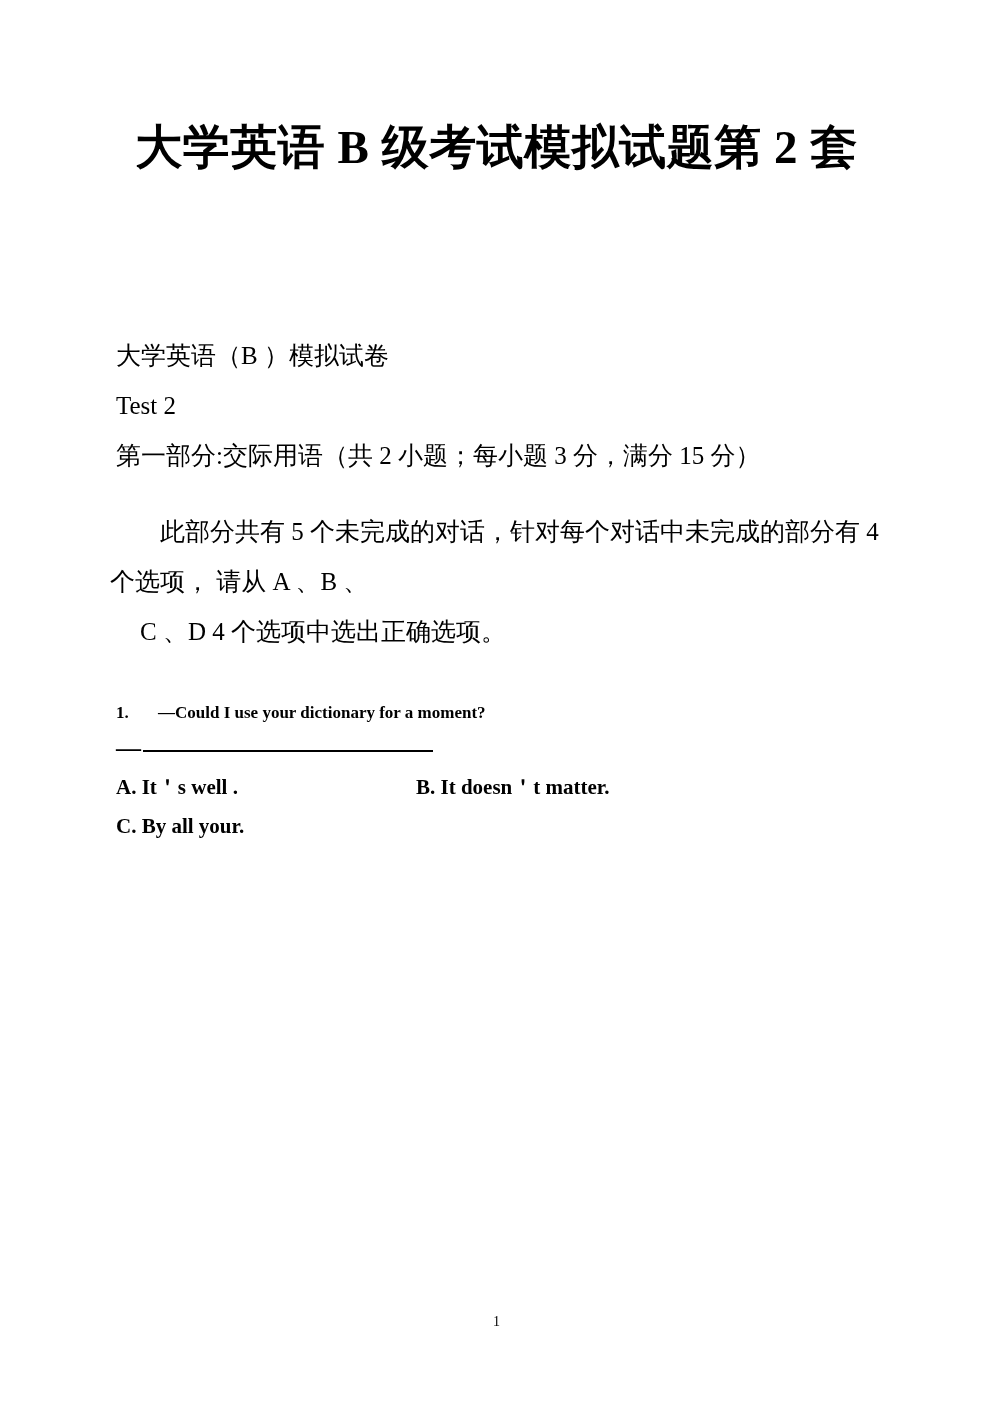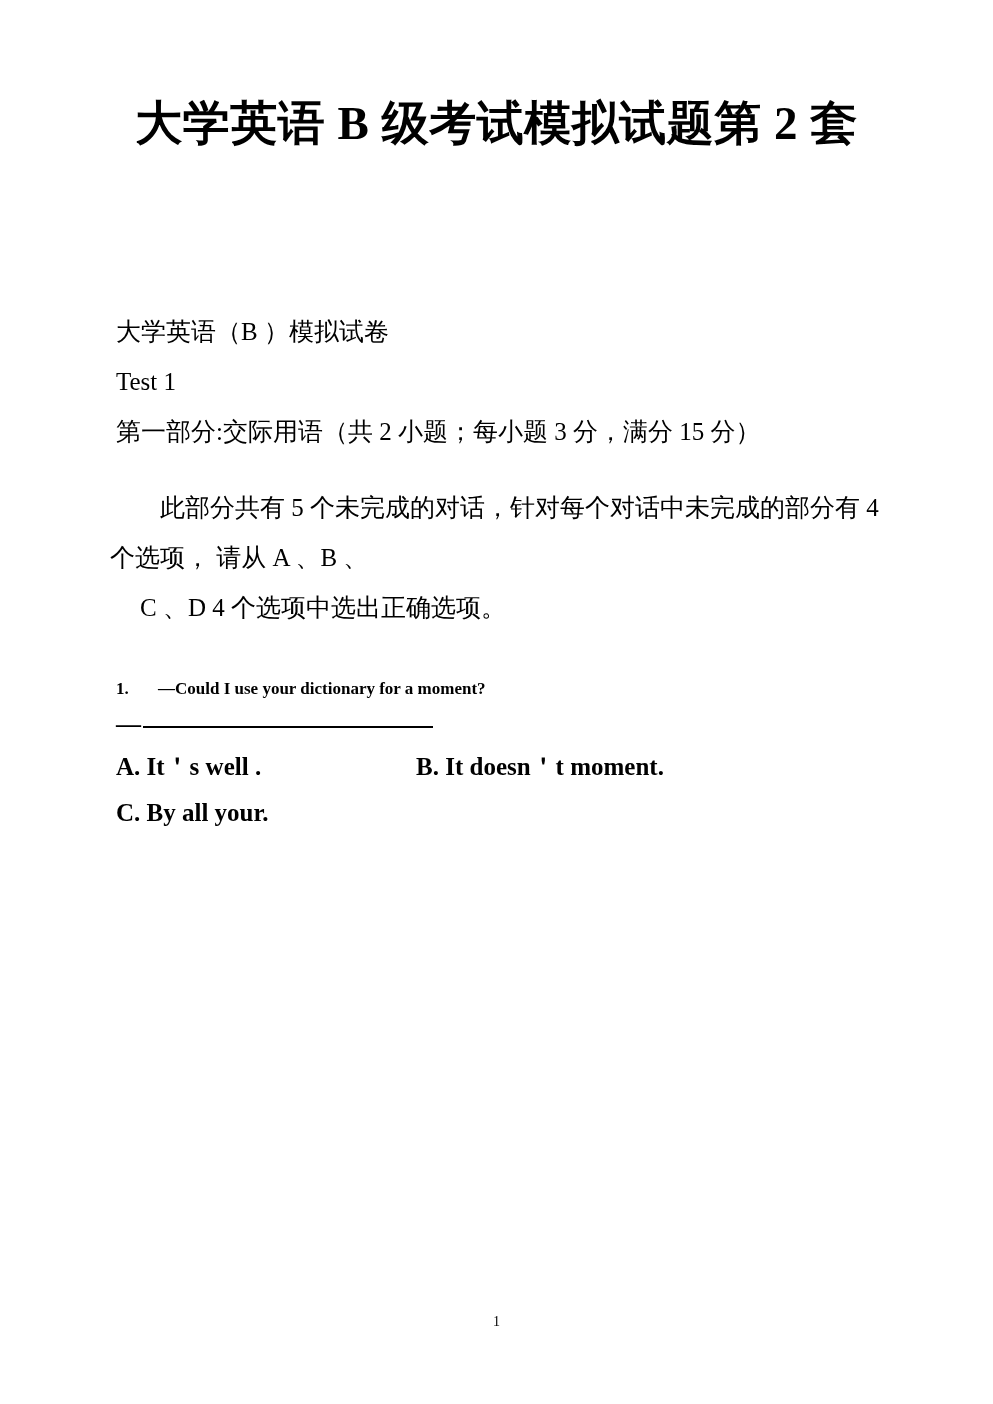--- a/index.html
+++ b/index.html
@@ -17,21 +17,21 @@
   }
   .page {
     width: 993px;
     height: 1404px;
     box-sizing: border-box;
     padding: 0 110px;
     position: relative;
   }
   .doc-title {
     margin: 0;
-    padding-top: 92px;
+    padding-top: 116px;
     text-align: center;
     font-size: 47px;
     font-weight: bold;
     line-height: 1.33;
     letter-spacing: 0.5px;
   }
   .spacer-after-title {
     height: 112px;
   }
   .para {
@@ -67,21 +67,21 @@
     white-space: nowrap;
   }
   .blank-rule {
     display: inline-block;
     width: 290px;
     border-bottom: 2px solid #000;
     vertical-align: 4px;
     margin-left: 2px;
   }
   .options-row {
-    font-size: 25px;
+    font-size: 21px;
     font-weight: bold;
     line-height: 1.85;
     padding-left: 6px;
     display: flex;
   }
   .opt-a { width: 300px; flex: none; }
   .opt-b { flex: none; }
   .page-number {
     position: absolute;
     bottom: 74px;
@@ -101,21 +101,21 @@
 
   <h1 class="doc-title">大学英语 B 级考试模拟试题第 2 套</h1>
 
   <div class="spacer-after-title"></div>
 
 
   <div class="gap-med"></div>
 
   <div class="line-block" style="padding-left:6px;">大学英语（B ）模拟试卷</div>
 
-  <div class="line-block" style="padding-left:6px;">Test 1</div>
+  <div class="line-block" style="padding-left:6px;">Test 2</div>
 
   <div class="line-block" style="padding-left:6px;">第一部分:交际用语（共 2 小题；每小题 3 分，满分 15 分）</div>
 
   <div class="gap-small"></div>
 
   <div class="line-block indent">此部分共有 5 个未完成的对话，针对每个对话中未完成的部分有 4 个选项， 请从 A 、B 、</div>
 
   <div class="line-block" style="padding-left:30px;">C 、D 4 个选项中选出正确选项。</div>
 
   <div class="gap-med"></div>
@@ -123,21 +123,21 @@
   <div class="q-number-line">
     <span class="q-num">1.</span><span>—Could I use your dictionary for a moment?</span>
   </div>
 
   <div class="blank-line">
     <span>—</span><span class="blank-rule"></span>
   </div>
 
   <div class="options-row">
     <span class="opt-a">A. It＇s well .</span>
-    <span class="opt-b">B. It doesn＇t moment.</span>
+    <span class="opt-b">B. It doesn＇t matter.</span>
   </div>
 
   <div class="options-row">
     <span class="opt-a">C. By all your.</span>
   </div>
 
   <div class="page-number">1</div>
 
 </div>
 

